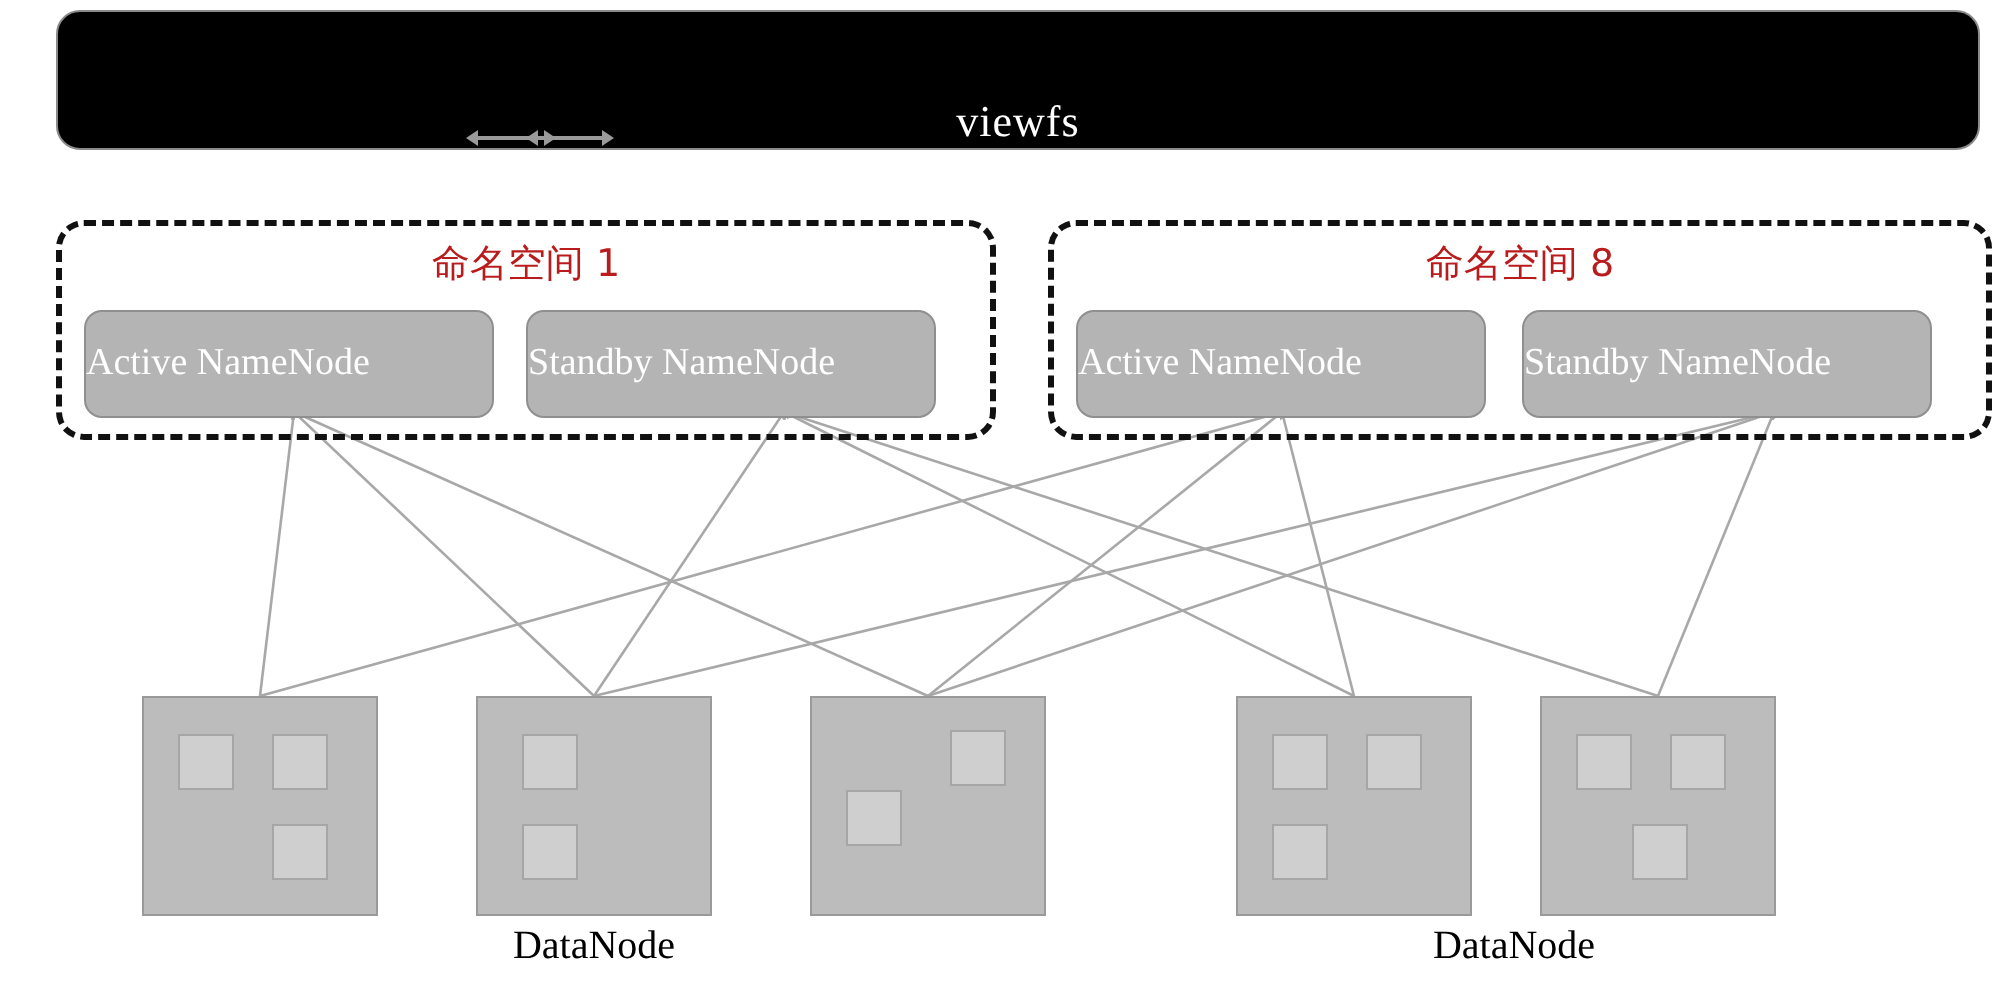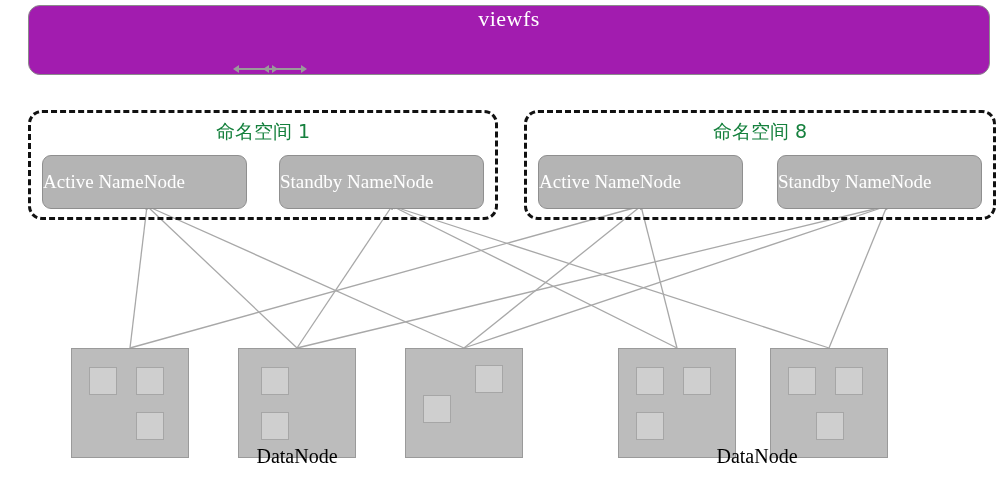--- a/index.html
+++ b/index.html
@@ -16,26 +16,26 @@
     font-family: "Liberation Serif", "DejaVu Serif", serif;
   }
 
   
   .viewfs-box {
     position: absolute;
     left: 28px;
     top: 5px;
     width: 962px;
     height: 70px;
-    background: #a21caf;
+    background: #000000;
     border: 1.5px solid #8a8a8a;
     border-radius: 12px;
     box-sizing: border-box;
     display: flex;
-    align-items: flex-start;
+    align-items: flex-end;
     justify-content: center;
   }
   .viewfs-label {
     color: #ffffff;
     font-size: 22px;
     letter-spacing: 0.5px;
   }
 
   
   .namespace {
@@ -50,40 +50,40 @@
   #namespace-1 { left: 28px;  width: 470px; }
   #namespace-2 { left: 524px; width: 472px; }
 
   .namespace-title {
     position: absolute;
     top: 6px;
     left: 0;
     right: 0;
     text-align: center;
     font-size: 19px;
-    color: #15803d;
+    color: #b91c1c;
     font-family: "DejaVu Sans", "Liberation Sans", sans-serif;
   }
 
   
   .namenode {
     position: absolute;
     top: 42px;
     width: 205px;
     height: 54px;
     background: #b4b4b4;
     border: 1.5px solid #8f8f8f;
     border-radius: 9px;
     box-sizing: border-box;
     display: flex;
     align-items: center;
     justify-content: flex-start;
   }
   .namenode-active  { left: 11px; }
-  .namenode-standby { right: 11px; }
+  .namenode-standby { right: 27px; }
   .namenode-label {
     color: #ffffff;
     font-size: 19px;
     white-space: nowrap;
   }
 
   
   .nn-link {
     position: absolute;
     top: 68px;
@@ -128,21 +128,21 @@
   .block {
     position: absolute;
     width: 28px;
     height: 28px;
     background: #cfcfcf;
     border: 1.5px solid #a6a6a6;
     box-sizing: border-box;
   }
   .dn-caption {
     position: absolute;
-    top: 445px;
+    top: 462px;
     font-size: 20px;
     color: #000000;
     white-space: nowrap;
     transform: translateX(-50%);
     text-align: right;
   }
 
   
   #connectors {
     position: absolute;

